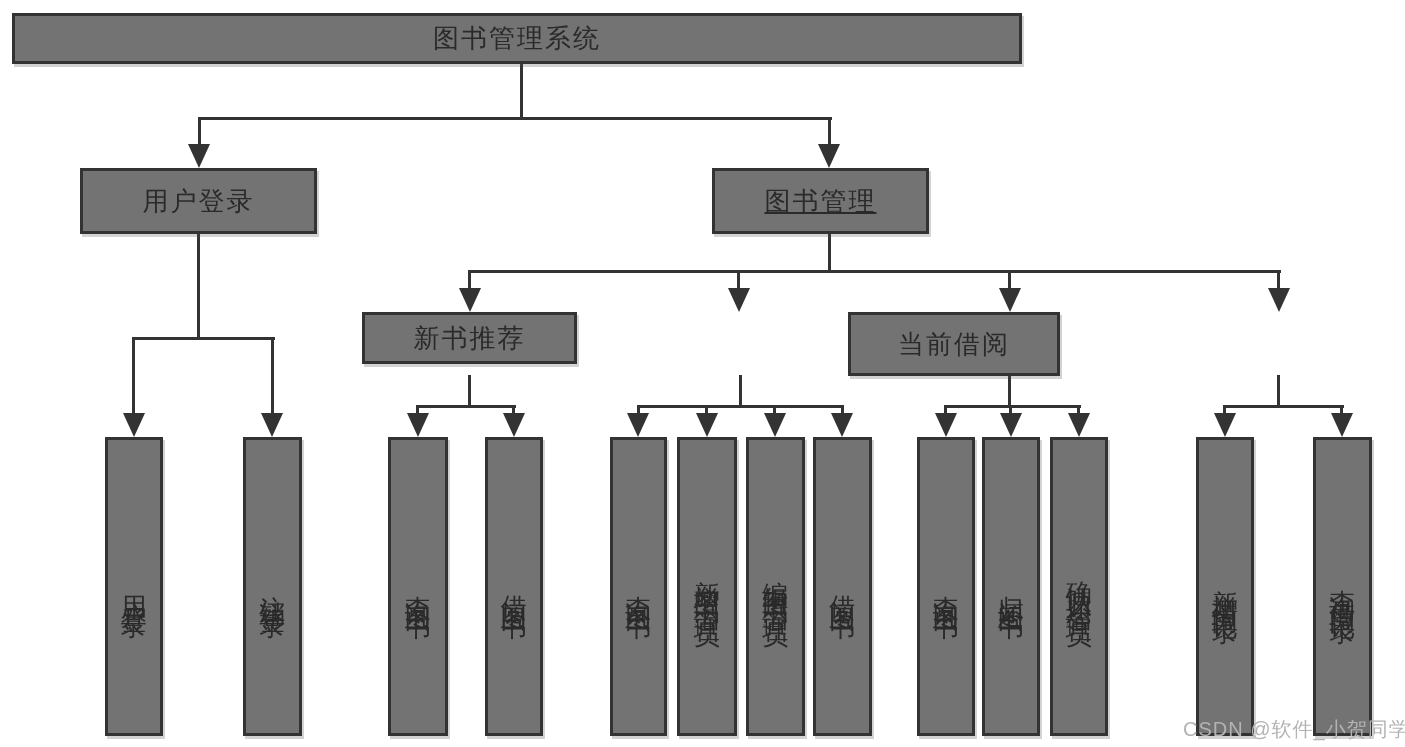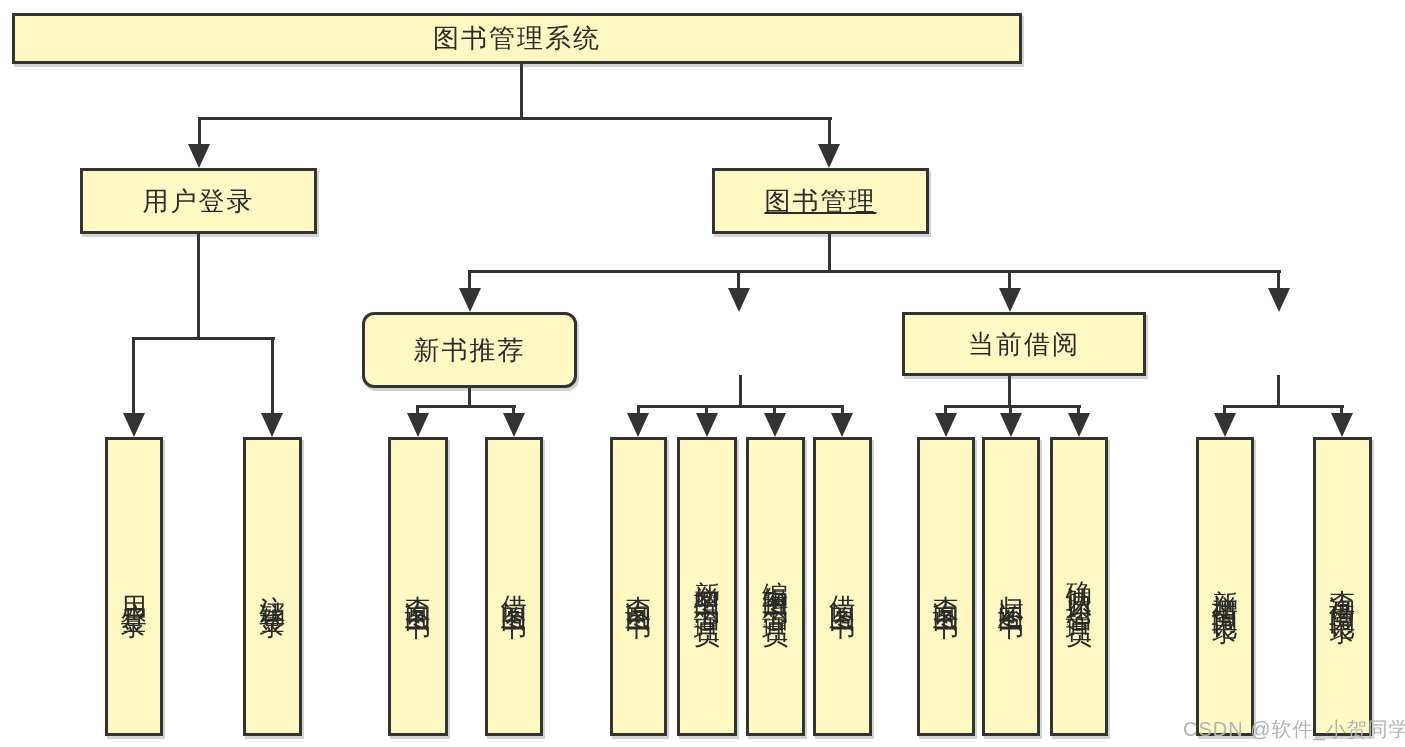--- a/index.html
+++ b/index.html
@@ -7,21 +7,21 @@
     position:relative;
     width:1405px;height:747px;
     background:#ffffff;
     font-family:"Liberation Sans",sans-serif;
     overflow:hidden;
   }
   .box{
     position:absolute;
     box-sizing:border-box;
     border:3px solid #333333;
-    background:#fef9c3;
+    background:#737373;
     box-shadow:2px 3px 0 rgba(80,80,80,0.25);
     display:flex;align-items:center;justify-content:center;
     color:#2a2a2a;
   }
   .hlabel{
     font-size:26px;
     letter-spacing:2px;
     color:#2a2a2a;
     white-space:nowrap;
   }
@@ -122,24 +122,24 @@
     <span class="hlabel">图书管理系统</span>
   </div>
 
   <div class="box" style="left:80px;top:168px;width:237px;height:66px;">
     <span class="hlabel">用户登录</span>
   </div>
   <div class="box" style="left:712px;top:168px;width:217px;height:66px;text-decoration:underline;">
     <span class="hlabel">图书管理</span>
   </div>
 
-  <div class="box" style="left:362px;top:312px;width:215px;height:76px;border-radius:12px;">
+  <div class="box" style="left:362px;top:312px;width:215px;height:52px;">
     <span class="hlabel">新书推荐</span>
   </div>
-  <div class="box" style="left:902px;top:312px;width:244px;height:64px;">
+  <div class="box" style="left:848px;top:312px;width:212px;height:64px;">
     <span class="hlabel">当前借阅</span>
   </div>
 
   <div class="box" style="left:105px;top:437px;width:58px;height:299px;">
     <span class="vlabel">用户登录</span>
   </div>
   <div class="box" style="left:243px;top:437px;width:59px;height:299px;">
     <span class="vlabel">注销登录</span>
   </div>
 

